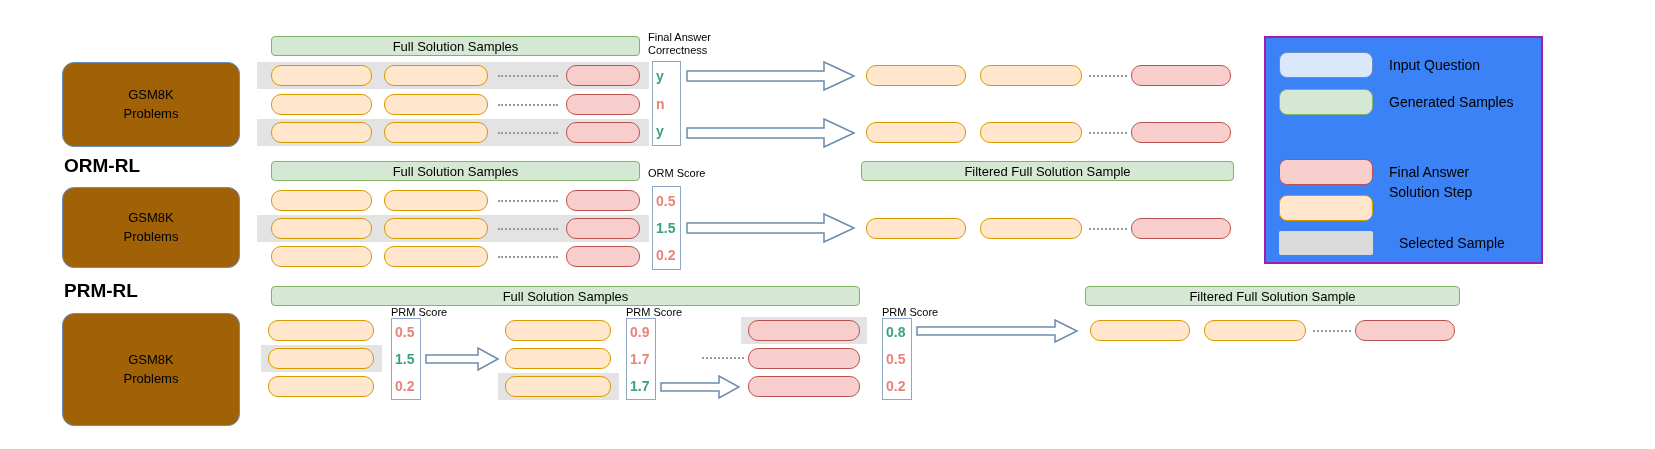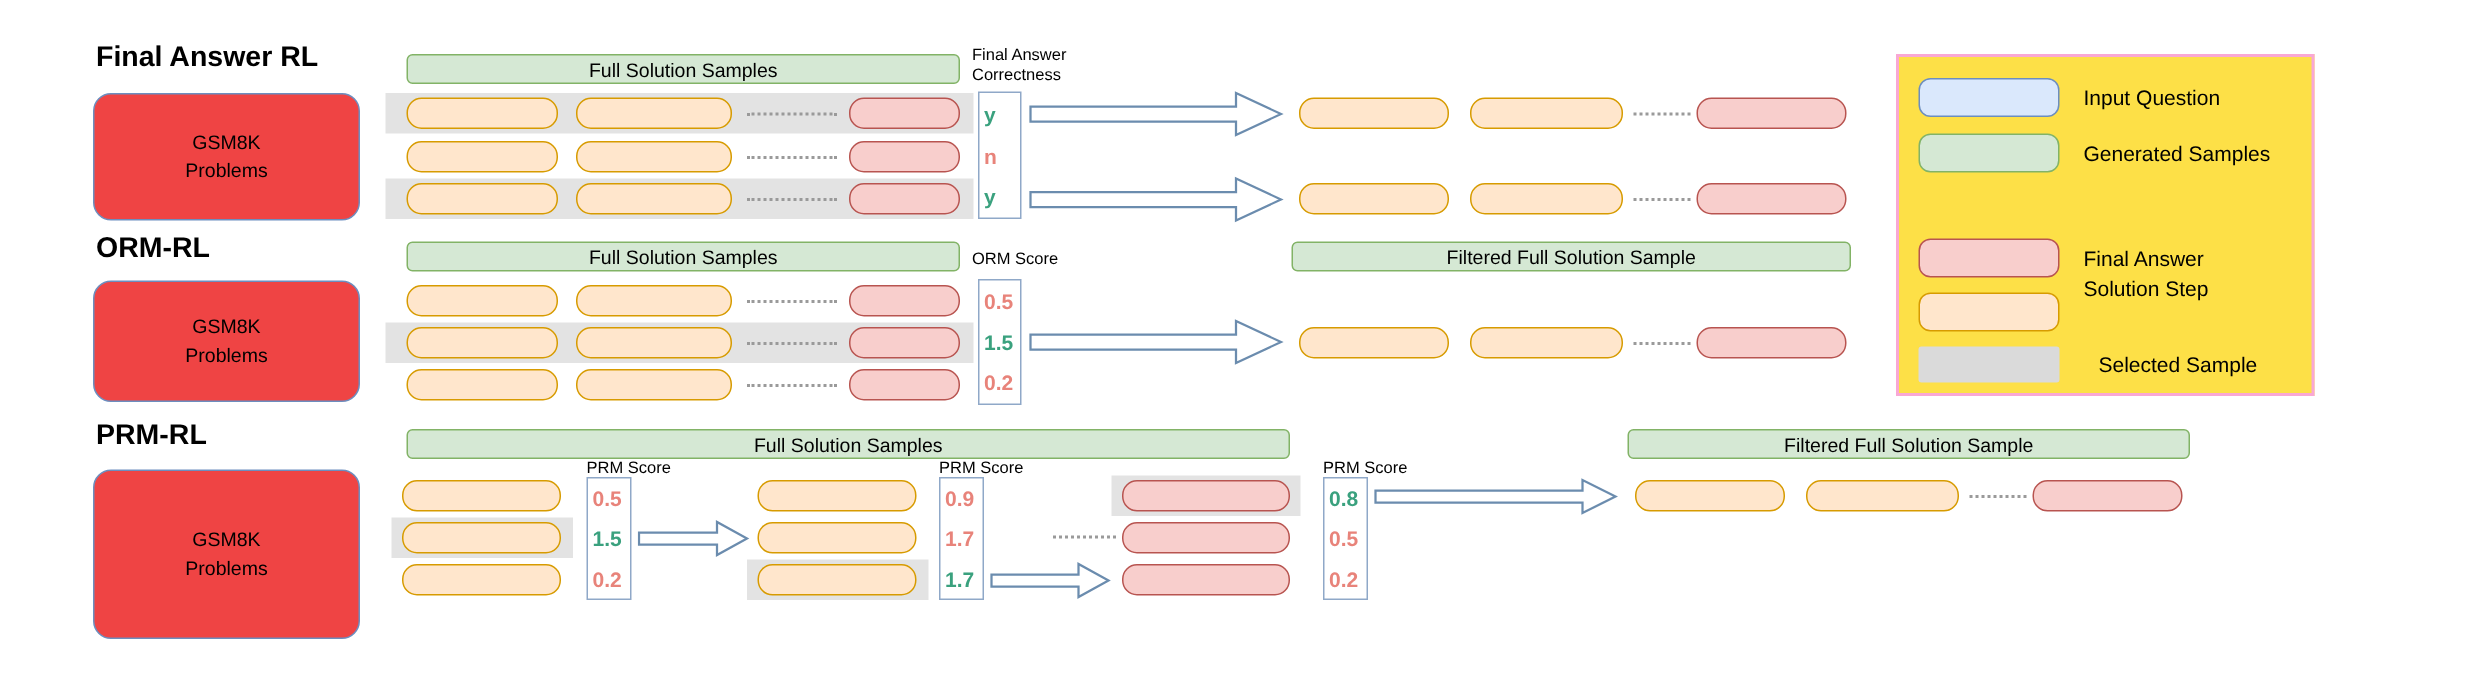--- a/index.html
+++ b/index.html
@@ -1,51 +1,50 @@
 <!DOCTYPE html>
 <html><head>
 <meta charset="utf-8">
 <style>
   * { margin:0; padding:0; box-sizing:border-box; }
   html,body { background:#ffffff; }
   body { font-family:"Liberation Sans","DejaVu Sans",sans-serif; color:#000; }
   .canvas { position:relative; width:1655px; height:449px; background:#fff; overflow:hidden; }
   .abs { position:absolute; }
   .row-title { position:absolute; font-size:19px; font-weight:bold; white-space:nowrap; }
-  .input-box { position:absolute; background:#ef4444; border:1px solid #6c8ebf; border-radius:12px;
+  .input-box { position:absolute; background:#a16207; border:1px solid #6c8ebf; border-radius:12px;
                display:flex; align-items:center; justify-content:center; text-align:center;
                font-size:13px; line-height:1.4; white-space:pre-line; }
   .gheader { position:absolute; height:20px; background:#d5e8d4; border:1px solid #82b366; border-radius:4px;
              display:flex; align-items:center; justify-content:center; font-size:13px; }
   .selbg { position:absolute; background:#e3e3e3; }
   .sample { position:absolute; height:21px; border-radius:10px; }
   .orange-box { background:#ffe6cc; border:1px solid #d79b00; }
   .red-box { background:#f8cecc; border:1px solid #b85450; }
   .dots { position:absolute; height:0; border-bottom:2px dotted #9a9a9a; }
   .score-label { position:absolute; font-size:11px; line-height:1.2; white-space:pre-line; }
   .score-box { position:absolute; border:1px solid #8fa8c8; display:flex; flex-direction:column; }
   .score { flex:1; display:flex; align-items:center; justify-content:flex-start; padding-left:3px;
            font-weight:bold; font-size:14px; }
   .positive { color:#3aa17e; }
   .negative { color:#e8837a; }
-  .legend-box { position:absolute; border:2px solid #f9a8d4; background:#fde047; }
+  .legend-box { position:absolute; border:2px solid #a21caf; background:#3b82f6; }
   .legend-swatch { position:absolute; width:94px; height:26px; border-radius:8px; }
   .sw-blue   { background:#dae8fc; border:1px solid #6c8ebf; }
   .sw-green  { background:#d5e8d4; border:1px solid #82b366; }
   .sw-red    { background:#f8cecc; border:1px solid #b85450; }
   .sw-orange { background:#ffe6cc; border:1px solid #d79b00; }
   .sw-gray   { background:#dadada; border:none; border-radius:2px; height:24px; }
   .legend-label { position:absolute; font-size:14px; white-space:nowrap; }
 </style>
 </head>
 <body>
 
 <div class="canvas">
 
-  <div class="row-title" style="left:64px;top:28px">Final Answer RL</div>
   <div class="input-box" style="left:62px;top:62px;width:178px;height:85px">GSM8K
 Problems</div>
 
   <div class="gheader" style="left:271px;top:36px;width:369px">Full Solution Samples</div>
 
   <div class="selbg" style="left:257px;top:62px;width:392px;height:27px"></div>
   <div class="selbg" style="left:257px;top:119px;width:392px;height:27px"></div>
 
   <div class="sample orange-box" style="left:271px;top:65px;width:101px"></div>
   <div class="sample orange-box" style="left:384px;top:65px;width:104px"></div>

